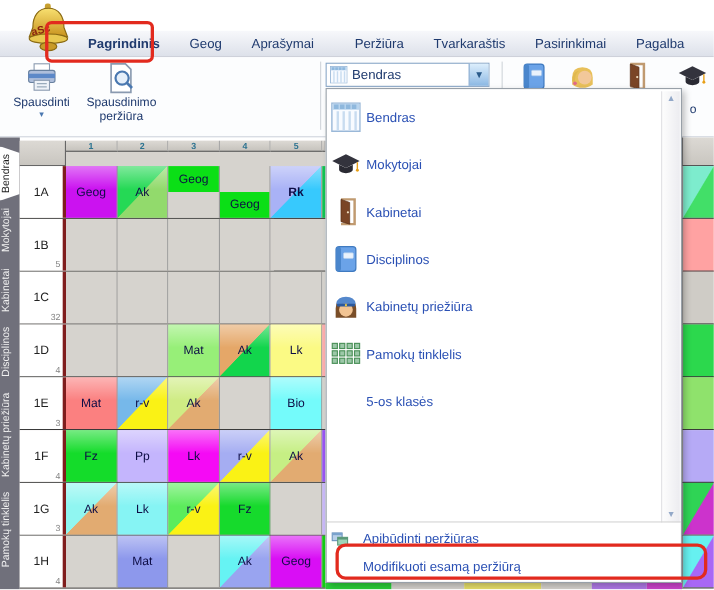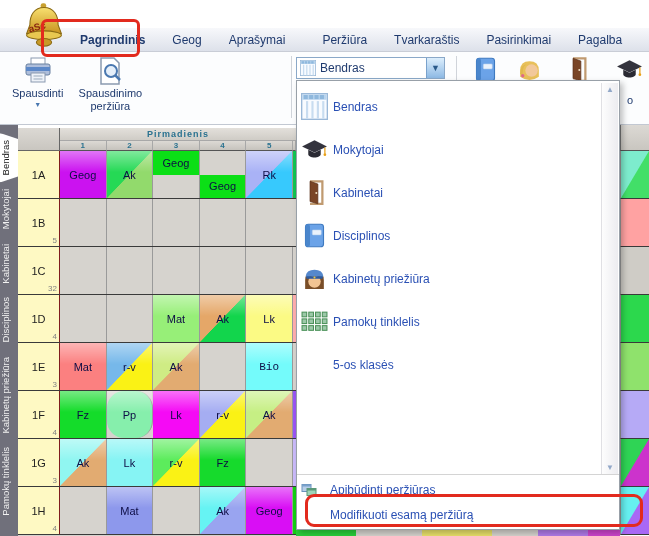--- a/index.html
+++ b/index.html
@@ -52,21 +52,21 @@
   .gh-right{flex:1;display:flex;flex-direction:column;}
   .gh-day{height:13px;background:linear-gradient(#e3e0db,#cfccc6);border-bottom:1px solid #a8a8a8;
     font-size:9px;font-weight:bold;color:#2a7290;text-align:center;line-height:13px;
     letter-spacing:1px;box-sizing:border-box;}
   .gh-nums{height:10px;display:flex;}
   .gh-num{flex-basis:46.6px;flex-shrink:0;font-size:8px;font-weight:bold;color:#2a7290;text-align:center;
     line-height:9px;background:linear-gradient(#dcd9d4,#c6c3bd);border-right:1px solid #a8a8a8;
     border-bottom:1px solid #555;box-sizing:border-box;}
   .gh-sliver{flex-basis:3px;}
   .grid-row{display:flex;height:48px;border-bottom:1px solid #3a3a3a;box-sizing:border-box;}
-  .row-head{width:42px;flex-shrink:0;position:relative;background:#fef9c3;border-right:1px solid #7f1d1d;
+  .row-head{width:42px;flex-shrink:0;position:relative;background:#ffffff;border-right:3px solid #7f1d1d;
     box-sizing:border-box;display:flex;align-items:center;justify-content:center;font-size:11px;color:#222;}
   .row-corner{position:absolute;right:2px;bottom:1px;font-size:8px;color:#828282;}
   .cell{flex-basis:46.6px;flex-shrink:0;position:relative;border-right:1px solid #9a9a9a;
     box-sizing:border-box;background:#d6d3ce;}
   .sliver{flex-basis:3px;border-right:none;}
   .cell-text{position:absolute;left:50%;transform:translate(-50%,-50%);font-size:11px;
     color:#0d0d45;white-space:nowrap;z-index:1;}
   .pos-mid{top:50%}.pos-top{top:25%}.pos-bot{top:75%}
   .gloss::after{content:"";position:absolute;inset:0;
     background:linear-gradient(rgba(255,255,255,.42),rgba(255,255,255,0) 45%);pointer-events:none;}
@@ -208,21 +208,20 @@
         <div class="stab">Mokytojai</div>
         <div class="stab">Kabinetai</div>
         <div class="stab">Disciplinos</div>
         <div class="stab">Kabinetų priežiūra</div>
         <div class="stab">Pamokų tinklelis</div>
       </div>
     <div class="grid">
       <div class="g-header">
         <div class="gh-corner"></div>
         <div class="gh-right">
-          <div class="gh-day">Pirmadienis</div>
           <div class="gh-nums" id="gh-nums">
               <span class="gh-num">1</span>
               <span class="gh-num">2</span>
               <span class="gh-num">3</span>
               <span class="gh-num">4</span>
               <span class="gh-num">5</span>
               <span class="gh-num gh-sliver"></span>
             </div>
         </div>
       </div>
@@ -237,21 +236,21 @@
             </div>
             <div class="cell gloss" style="background: linear-gradient(to right bottom, rgb(37, 217, 85) 49.5%, rgb(146, 218, 108) 50.5%);">
               <span class="cell-text pos-mid">Ak</span>
             </div>
             <div class="cell" style="background: linear-gradient(rgb(11, 223, 22) 0px, rgb(11, 223, 22) 50%, rgb(214, 211, 206) 50%);">
               <span class="cell-text pos-top">Geog</span>
             </div>
             <div class="cell" style="background: linear-gradient(rgb(214, 211, 206) 0px, rgb(214, 211, 206) 50%, rgb(11, 223, 22) 50%);">
               <span class="cell-text pos-bot">Geog</span>
             </div>
-            <div class="cell gloss" style="background: linear-gradient(to right bottom, rgb(169, 178, 246) 49.5%, rgb(55, 201, 253) 50.5%);">
+            <div class="cell gloss" style="background: linear-gradient(to right bottom, rgb(169, 178, 246) 49.5%, rgb(55, 201, 253) 50.5%); font-weight: bold;">
               <span class="cell-text pos-mid">Rk</span>
             </div>
             <div class="cell sliver" style="background: rgb(16, 197, 82);"></div>
           </div>
           <div class="grid-row">
             <div class="row-head">
               <span class="row-label">1B</span>
               <span class="row-corner">5</span>
             </div>
             <div class="cell"></div>
@@ -298,34 +297,34 @@
             <div class="cell gloss" style="background: rgb(251, 128, 128);">
               <span class="cell-text pos-mid">Mat</span>
             </div>
             <div class="cell gloss" style="background: linear-gradient(to right bottom, rgb(118, 184, 234) 49.5%, rgb(250, 242, 21) 50.5%);">
               <span class="cell-text pos-mid">r-v</span>
             </div>
             <div class="cell gloss" style="background: linear-gradient(to right bottom, rgb(207, 236, 132) 49.5%, rgb(226, 171, 113) 50.5%);">
               <span class="cell-text pos-mid">Ak</span>
             </div>
             <div class="cell"></div>
-            <div class="cell gloss" style="background: rgb(116, 251, 251); font-family: Liberation Mono, monospace;">
+            <div class="cell gloss" style="background: rgb(116, 251, 251);">
               <span class="cell-text pos-mid">Bio</span>
             </div>
             <div class="cell sliver"></div>
           </div>
           <div class="grid-row">
             <div class="row-head">
               <span class="row-label">1F</span>
               <span class="row-corner">4</span>
             </div>
             <div class="cell gloss" style="background: rgb(20, 220, 42);">
               <span class="cell-text pos-mid">Fz</span>
             </div>
-            <div class="cell gloss" style="background: #86efac; border-radius: 17px;">
+            <div class="cell gloss" style="background: #c4b5fd;">
               <span class="cell-text pos-mid">Pp</span>
             </div>
             <div class="cell gloss" style="background: rgb(245, 10, 245);">
               <span class="cell-text pos-mid">Lk</span>
             </div>
             <div class="cell gloss" style="background: linear-gradient(to right bottom, rgb(165, 173, 242) 49.5%, rgb(250, 242, 21) 50.5%);">
               <span class="cell-text pos-mid">r-v</span>
             </div>
             <div class="cell gloss" style="background: linear-gradient(to right bottom, rgb(198, 239, 132) 49.5%, rgb(226, 171, 113) 50.5%);">
               <span class="cell-text pos-mid">Ak</span>

